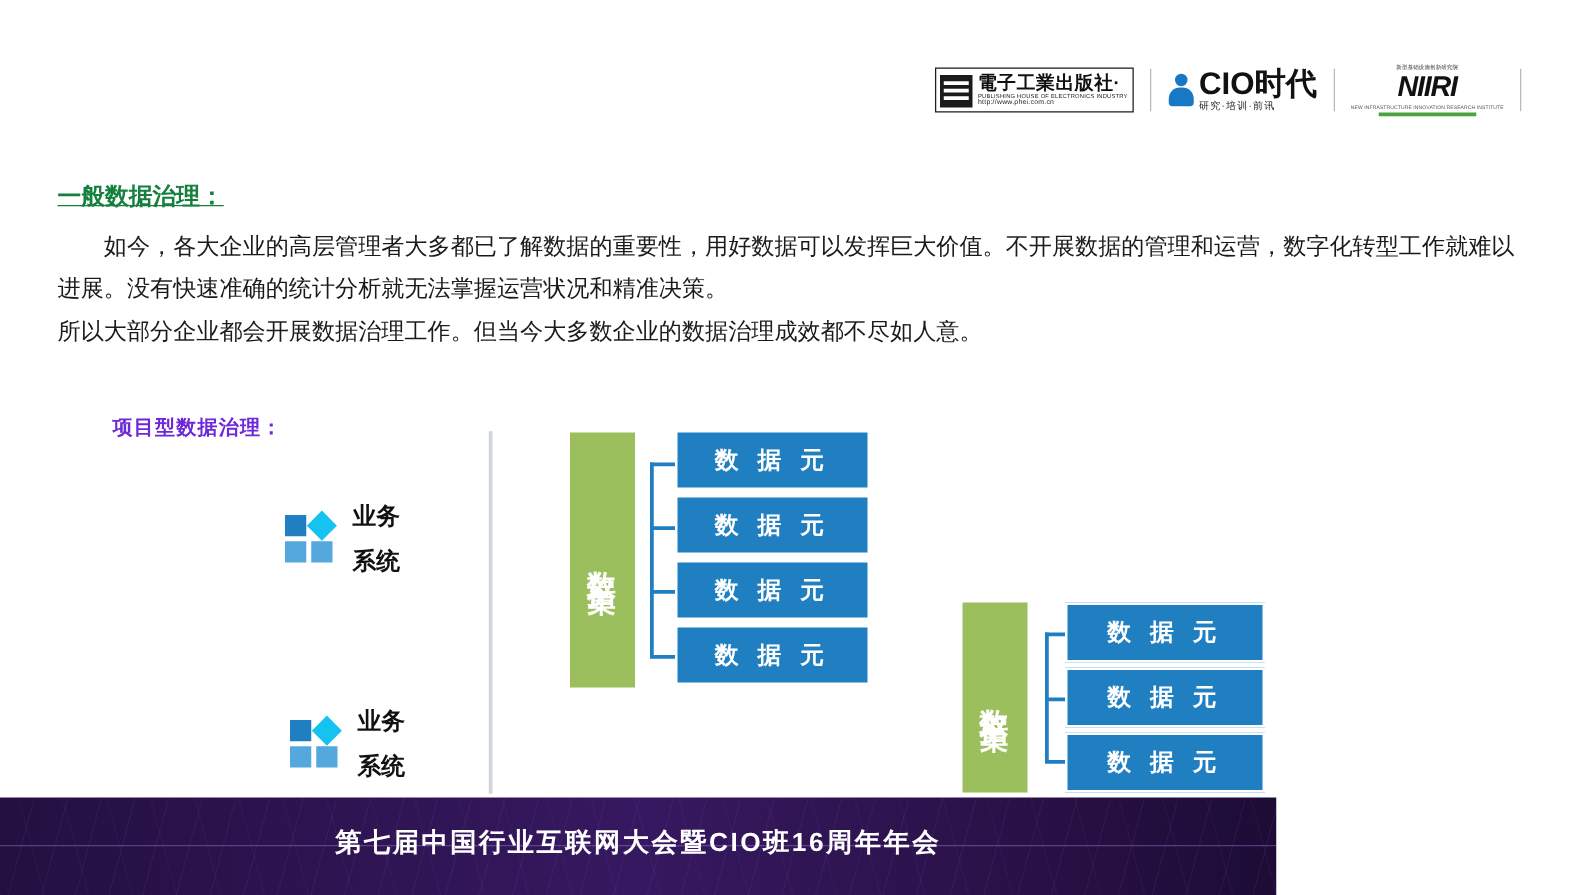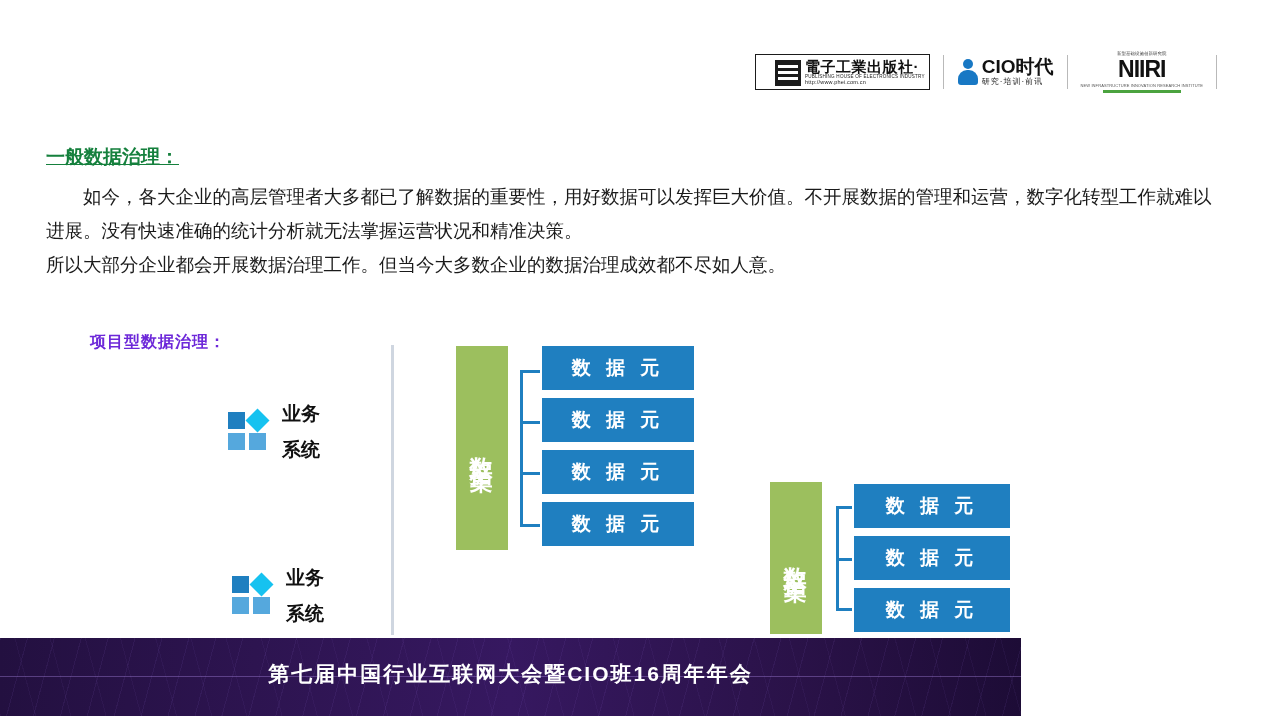--- a/index.html
+++ b/index.html
@@ -49,21 +49,21 @@
     width: 1px;
     height: 34px;
     background: #b9b9b9;
     margin: 0 13px;
   }
   
   .logo-phei {
     display: flex;
     align-items: center;
     border: 1.5px solid #1b1b1b;
-    padding: 2px 4px 1px 19px;
+    padding: 2px 4px 1px 3px;
     height: 36px;
     box-sizing: border-box;
   }
   .phei-mark {
     width: 26px;
     height: 26px;
     background: #1b1b1b;
     margin-right: 4px;
     position: relative;
     flex: none;
@@ -119,26 +119,26 @@
     background: #1878c4;
   }
   .cio-icon .body {
     position: absolute;
     left: 1px; top: 11px;
     width: 20px; height: 15px;
     border-radius: 9px 9px 3px 3px;
     background: #1878c4;
   }
   .cio-text { display: flex; flex-direction: column; line-height: 1.1; }
-  .cio-main { font-size: 19px; font-weight: bold; color: #111; letter-spacing: 0px; }
+  .cio-main { font-size: 25px; font-weight: bold; color: #111; letter-spacing: 0px; }
   .cio-sub { font-size: 8px; color: #222; letter-spacing: 1px; }
   
   .logo-niiri { display: flex; flex-direction: column; align-items: center; }
   .niiri-main {
-    font-size: 23px; font-weight: bold; 
+    font-size: 23px; font-weight: bold; font-style: italic;
     color: #111; letter-spacing: -1px;
   }
   .niiri-sub1 { font-size: 4.4px; color: #333; letter-spacing: 0.1px; white-space: nowrap;}
   .niiri-sub2 { font-size: 4px; color: #555; letter-spacing: 0.1px; white-space: nowrap;}
   .niiri-bar { width: 78px; height: 3px; background: #4ba33f; margin-top: 2px; }
   
   .logo-ciis { display: flex; align-items: center; }
   .ciis-main {
     font-size: 33px; color: #0e5c8b; letter-spacing: -1px;
     font-family: "Liberation Sans", sans-serif;

